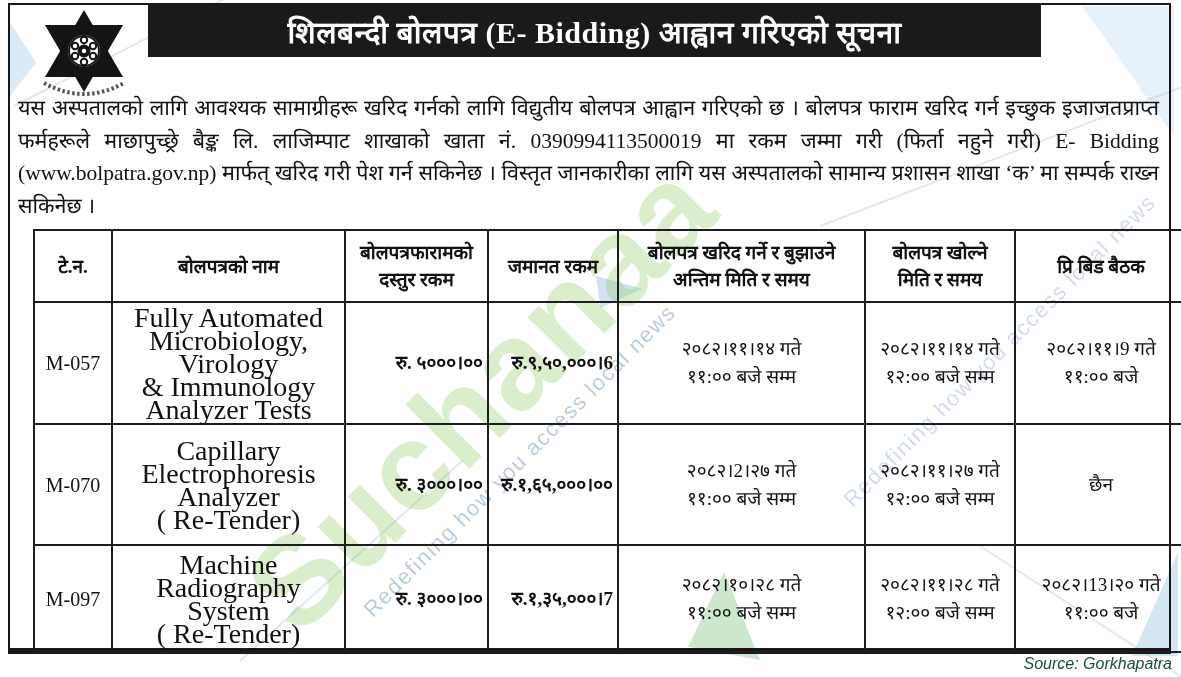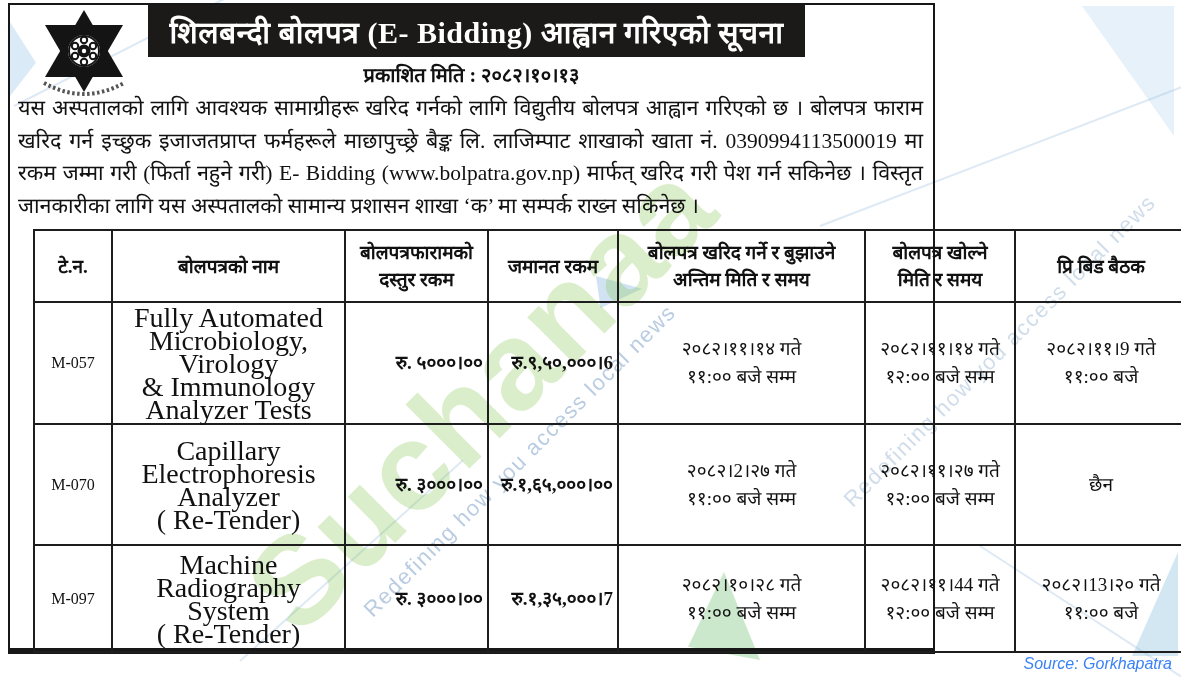--- a/index.html
+++ b/index.html
@@ -22,21 +22,21 @@
     font-family:"Liberation Sans",sans-serif;font-size:22px;letter-spacing:1.5px;
     color:rgba(128,162,200,0.55);
   }
   .wm-tagline2{
     left:700px;top:338px;width:600px;transform:rotate(-45deg);
     font-family:"Liberation Sans",sans-serif;font-size:22px;letter-spacing:1.5px;
     color:rgba(128,162,200,0.38);
   }
   
   .frame{
-    position:absolute;left:8px;top:3px;width:927px;height:651px;
+    position:absolute;left:8px;top:3px;width:1163px;height:651px;
     border:2px solid #171717;border-bottom-width:6px;box-sizing:border-box;
   }
   .logo{position:absolute;left:18px;top:4px;width:112px;height:90px;}
   .titlebar{
     position:absolute;left:138px;top:0px;right:128px;height:52px;
     background:#1c1a19;color:#ffffff;display:flex;align-items:center;justify-content:center;
     font-size:30px;font-weight:bold;letter-spacing:0.5px;
   }
   .pubdate{
     position:absolute;top:56px;left:0;width:100%;text-align:center;
@@ -51,28 +51,28 @@
     position:absolute;left:3px;top:224px;border-collapse:collapse;table-layout:fixed;
     width:1153px;
     margin-left:20px;
   }
   .notice th,.notice td{
     border:2px solid #1d1d1d;text-align:center;vertical-align:middle;
     white-space:pre-line;padding:2px 4px;box-sizing:border-box;
   }
   .notice th{font-size:19px;font-weight:bold;line-height:27px;}
   .notice td{font-size:19px;line-height:28px;}
-  td.c-tn{font-size:16px;}
+  td.c-tn{font-size:20px;}
   td.c-name{font-size:28px;line-height:23px;}
   td.c-amt{font-weight:600;text-align:right;}
   tr.hrow{height:72px;} tr.r1{height:122px;} tr.r2{height:121px;} tr.r3{height:107px;}
   
   .source{
     position:absolute;right:9px;top:655px;font-style:italic;
-    font-family:"Liberation Sans",sans-serif;font-size:16px;color:#3b82f6;
+    font-family:"Liberation Sans",sans-serif;font-size:16px;color:#14532d;
   }
 </style>
 </head>
 <body>
 
 <div class="diag" style="left:14px;top:105px;width:280px;transform:rotate(-27deg);"></div>
 <div class="diag" style="left:820px;top:225px;width:430px;transform:rotate(-21deg);"></div>
 <div class="diag" style="left:980px;top:545px;width:260px;transform:rotate(33deg);"></div>
 <div class="diag" style="left:240px;top:660px;width:300px;transform:rotate(-42deg);"></div>
 
@@ -105,21 +105,20 @@
           <circle cx="56" cy="53" r="3.2"></circle>
       </g>
       <path d="M 16,74 Q 56,96 96,74" fill="none" stroke="#555555" stroke-width="4" stroke-dasharray="2.5,2.5"></path>
     </svg>
   </div>
 
   <div class="titlebar">
     <span>शिलबन्दी बोलपत्र (E- Bidding) आह्वान गरिएको सूचना</span>
   </div>
 
-  <div class="pubdate">प्रकाशित मिति : २०८२।१०।१३</div>
 
   <div class="body-text">यस अस्पतालको लागि आवश्यक सामाग्रीहरू खरिद गर्नको लागि विद्युतीय बोलपत्र आह्वान गरिएको छ । बोलपत्र फाराम खरिद गर्न इच्छुक इजाजतप्राप्त फर्महरूले माछापुच्छ्रे बैङ्क लि. लाजिम्पाट शाखाको खाता नं. 0390994113500019 मा रकम जम्मा गरी (फिर्ता नहुने गरी) E- Bidding (www.bolpatra.gov.np) मार्फत् खरिद गरी पेश गर्न सकिनेछ । विस्तृत जानकारीका लागि यस अस्पतालको सामान्य प्रशासन शाखा ‘क’ मा सम्पर्क राख्न सकिनेछ ।</div>
 
   <table class="notice">
     <colgroup>
       <col style="width:78px">
         <col style="width:233px">
         <col style="width:143px">
       <col style="width:130px">
         <col style="width:247px">
@@ -170,21 +169,21 @@
     </tr>
     <tr class="r3">
       <td class="c-tn">M-097</td>
       <td class="c-name">Machine Radiography
 System
 ( Re-Tender)</td>
       <td class="c-amt">रु. ३०००।००</td>
       <td class="c-amt">रु.१,३५,०००।7</td>
       <td>२०८२।१०।२८ गते
 ११:०० बजे सम्म</td>
-      <td>२०८२।११।44 गते
+      <td>२०८२।११।२८ गते
 १२:०० बजे सम्म</td>
       <td>२०८२।13।२० गते
 ११:०० बजे</td>
     </tr>
   </tbody>
     </table>
 </div>
 
 <div class="source">Source: Gorkhapatra</div>
 

